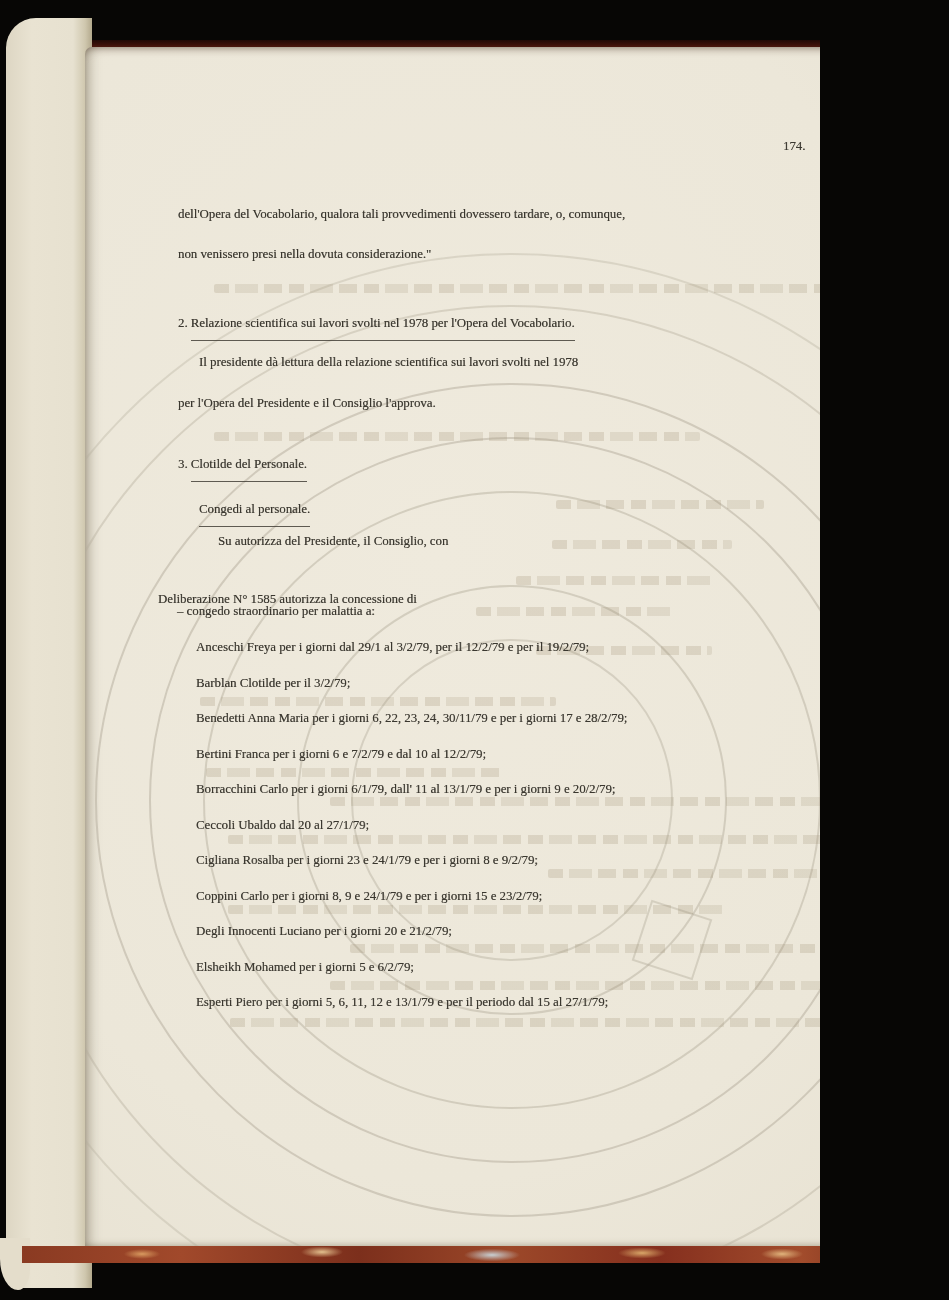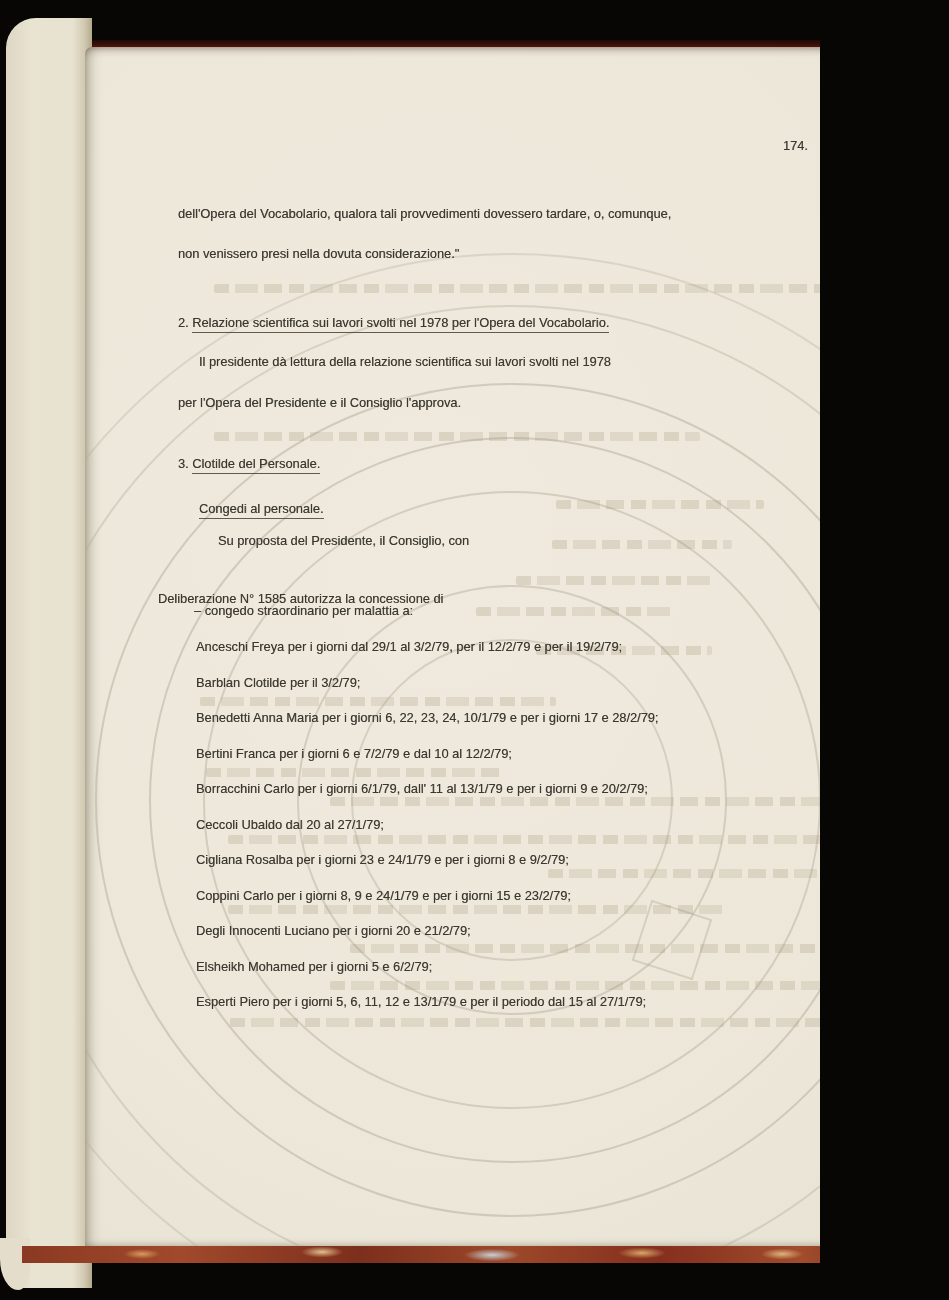--- a/index.html
+++ b/index.html
@@ -1,17 +1,17 @@
 <!DOCTYPE html>
 <html><head>
 <meta charset="utf-8">
 <style>
   html,body{margin:0;padding:0;background:#070605;}
   #stage{position:relative;width:820px;height:1300px;background:#070605;overflow:hidden;
-         font-family:Liberation Sans, sans-serif;text-align:right;}
+         font-family:Liberation Serif, serif;text-align:right;}
 
   
   .cover-top-line{position:absolute;left:86px;top:40px;width:818px;height:10px;
     background:linear-gradient(180deg,#200905 0%,#3a1009 45%,#5e2012 100%);}
   .underpage{position:absolute;left:6px;top:18px;width:86px;height:1270px;
     background:linear-gradient(90deg,#ddd6c3 0%,#e9e3d2 30%,#e7e1d0 78%,#cfc7ae 92%,#b3a98d 100%);
     border-radius:30px 0 0 16px;}
   .underpage-foot{position:absolute;left:0px;top:1238px;width:30px;height:52px;
     background:#e4ddcb;border-radius:0 0 40% 60%;}
   .bottom-strip{position:absolute;left:22px;top:1246px;width:886px;height:17px;
@@ -42,21 +42,21 @@
     background:radial-gradient(130% 105% at 45% 42%,#efeadd 0%,#ece7d9 50%,#e6e0d0 80%,#d9d2bd 100%);
     box-shadow:inset 10px 0 14px -8px rgba(85,72,50,.55),
                inset 0 7px 9px -6px rgba(70,45,30,.5),
                inset -7px 0 9px -6px rgba(95,82,58,.45),
                inset 0 -5px 8px -6px rgba(95,82,58,.4);}
   .wm{position:absolute;left:0;top:0;}
 
   
   .tl{position:absolute;white-space:pre;font-size:12.8px;line-height:1.15;color:#3a372f;
       text-shadow:.3px .3px .4px rgba(58,55,47,.55);}
-  .ul{border-bottom:1.5px solid rgba(62,58,50,.82);padding-bottom:2px;}
+  .ul{border-bottom:1.5px solid rgba(62,58,50,.82);padding-bottom:10px;}
 
   
   .ghost{position:absolute;height:9px;border-radius:2px;filter:blur(.7px);opacity:.85;
     background:repeating-linear-gradient(90deg,
       rgba(150,134,104,.26) 0 15px,rgba(150,134,104,0) 15px 21px,
       rgba(150,134,104,.20) 21px 44px,rgba(150,134,104,0) 44px 50px,
       rgba(150,134,104,.24) 50px 68px,rgba(150,134,104,0) 68px 75px);}
 </style>
 </head>
 <body>
@@ -112,28 +112,28 @@
 
     <div class="tl" style="left:178px;top:316px"><span>2. </span><span class="ul">Relazione scientifica sui lavori svolti nel 1978 per l'Opera del Vocabolario.</span></div>
 
     <div class="tl" style="left:199px;top:355px">Il presidente dà lettura della relazione scientifica sui lavori svolti nel 1978</div>
     <div class="tl" style="left:178px;top:396px">per l'Opera del Presidente e il Consiglio l'approva.</div>
 
     <div class="tl" style="left:178px;top:457px"><span>3. </span><span class="ul">Clotilde del Personale.</span></div>
 
     <div class="tl" style="left:199px;top:502px"><span class="ul">Congedi al personale.</span></div>
 
-    <div class="tl" style="left:218px;top:534px">Su proposta del Presidente, il Consiglio, con</div>
+    <div class="tl" style="left:218px;top:534px">Su autorizza del Presidente, il Consiglio, con</div>
     <div class="tl" style="left:158px;top:592px">Deliberazione N° 1585 autorizza la concessione di</div>
 
-    <div class="tl" style="left:194px;top:604px">– congedo straordinario per malattia a:</div>
+    <div class="tl" style="left:177px;top:604px">– congedo straordinario per malattia a:</div>
 
     <div class="tl" style="left:196px;top:640px">Anceschi Freya per i giorni dal 29/1 al 3/2/79, per il 12/2/79 e per il 19/2/79;</div>
     <div class="tl" style="left:196px;top:676px">Barblan Clotilde per il 3/2/79;</div>
-    <div class="tl" style="left:196px;top:711px">Benedetti Anna Maria per i giorni 6, 22, 23, 24, 10/1/79 e per i giorni 17 e 28/2/79;</div>
+    <div class="tl" style="left:196px;top:711px">Benedetti Anna Maria per i giorni 6, 22, 23, 24, 30/11/79 e per i giorni 17 e 28/2/79;</div>
     <div class="tl" style="left:196px;top:747px">Bertini Franca per i giorni 6 e 7/2/79 e dal 10 al 12/2/79;</div>
     <div class="tl" style="left:196px;top:782px">Borracchini Carlo per i giorni 6/1/79, dall' 11 al 13/1/79 e per i giorni 9 e 20/2/79;</div>
     <div class="tl" style="left:196px;top:818px">Ceccoli Ubaldo dal 20 al 27/1/79;</div>
     <div class="tl" style="left:196px;top:853px">Cigliana Rosalba per i giorni 23 e 24/1/79 e per i giorni 8 e 9/2/79;</div>
     <div class="tl" style="left:196px;top:889px">Coppini Carlo per i giorni 8, 9 e 24/1/79 e per i giorni 15 e 23/2/79;</div>
     <div class="tl" style="left:196px;top:924px">Degli Innocenti Luciano per i giorni 20 e 21/2/79;</div>
     <div class="tl" style="left:196px;top:960px">Elsheikh Mohamed per i giorni 5 e 6/2/79;</div>
     <div class="tl" style="left:196px;top:995px">Esperti Piero per i giorni 5, 6, 11, 12 e 13/1/79 e per il periodo dal 15 al 27/1/79;</div>
   </div>
 

